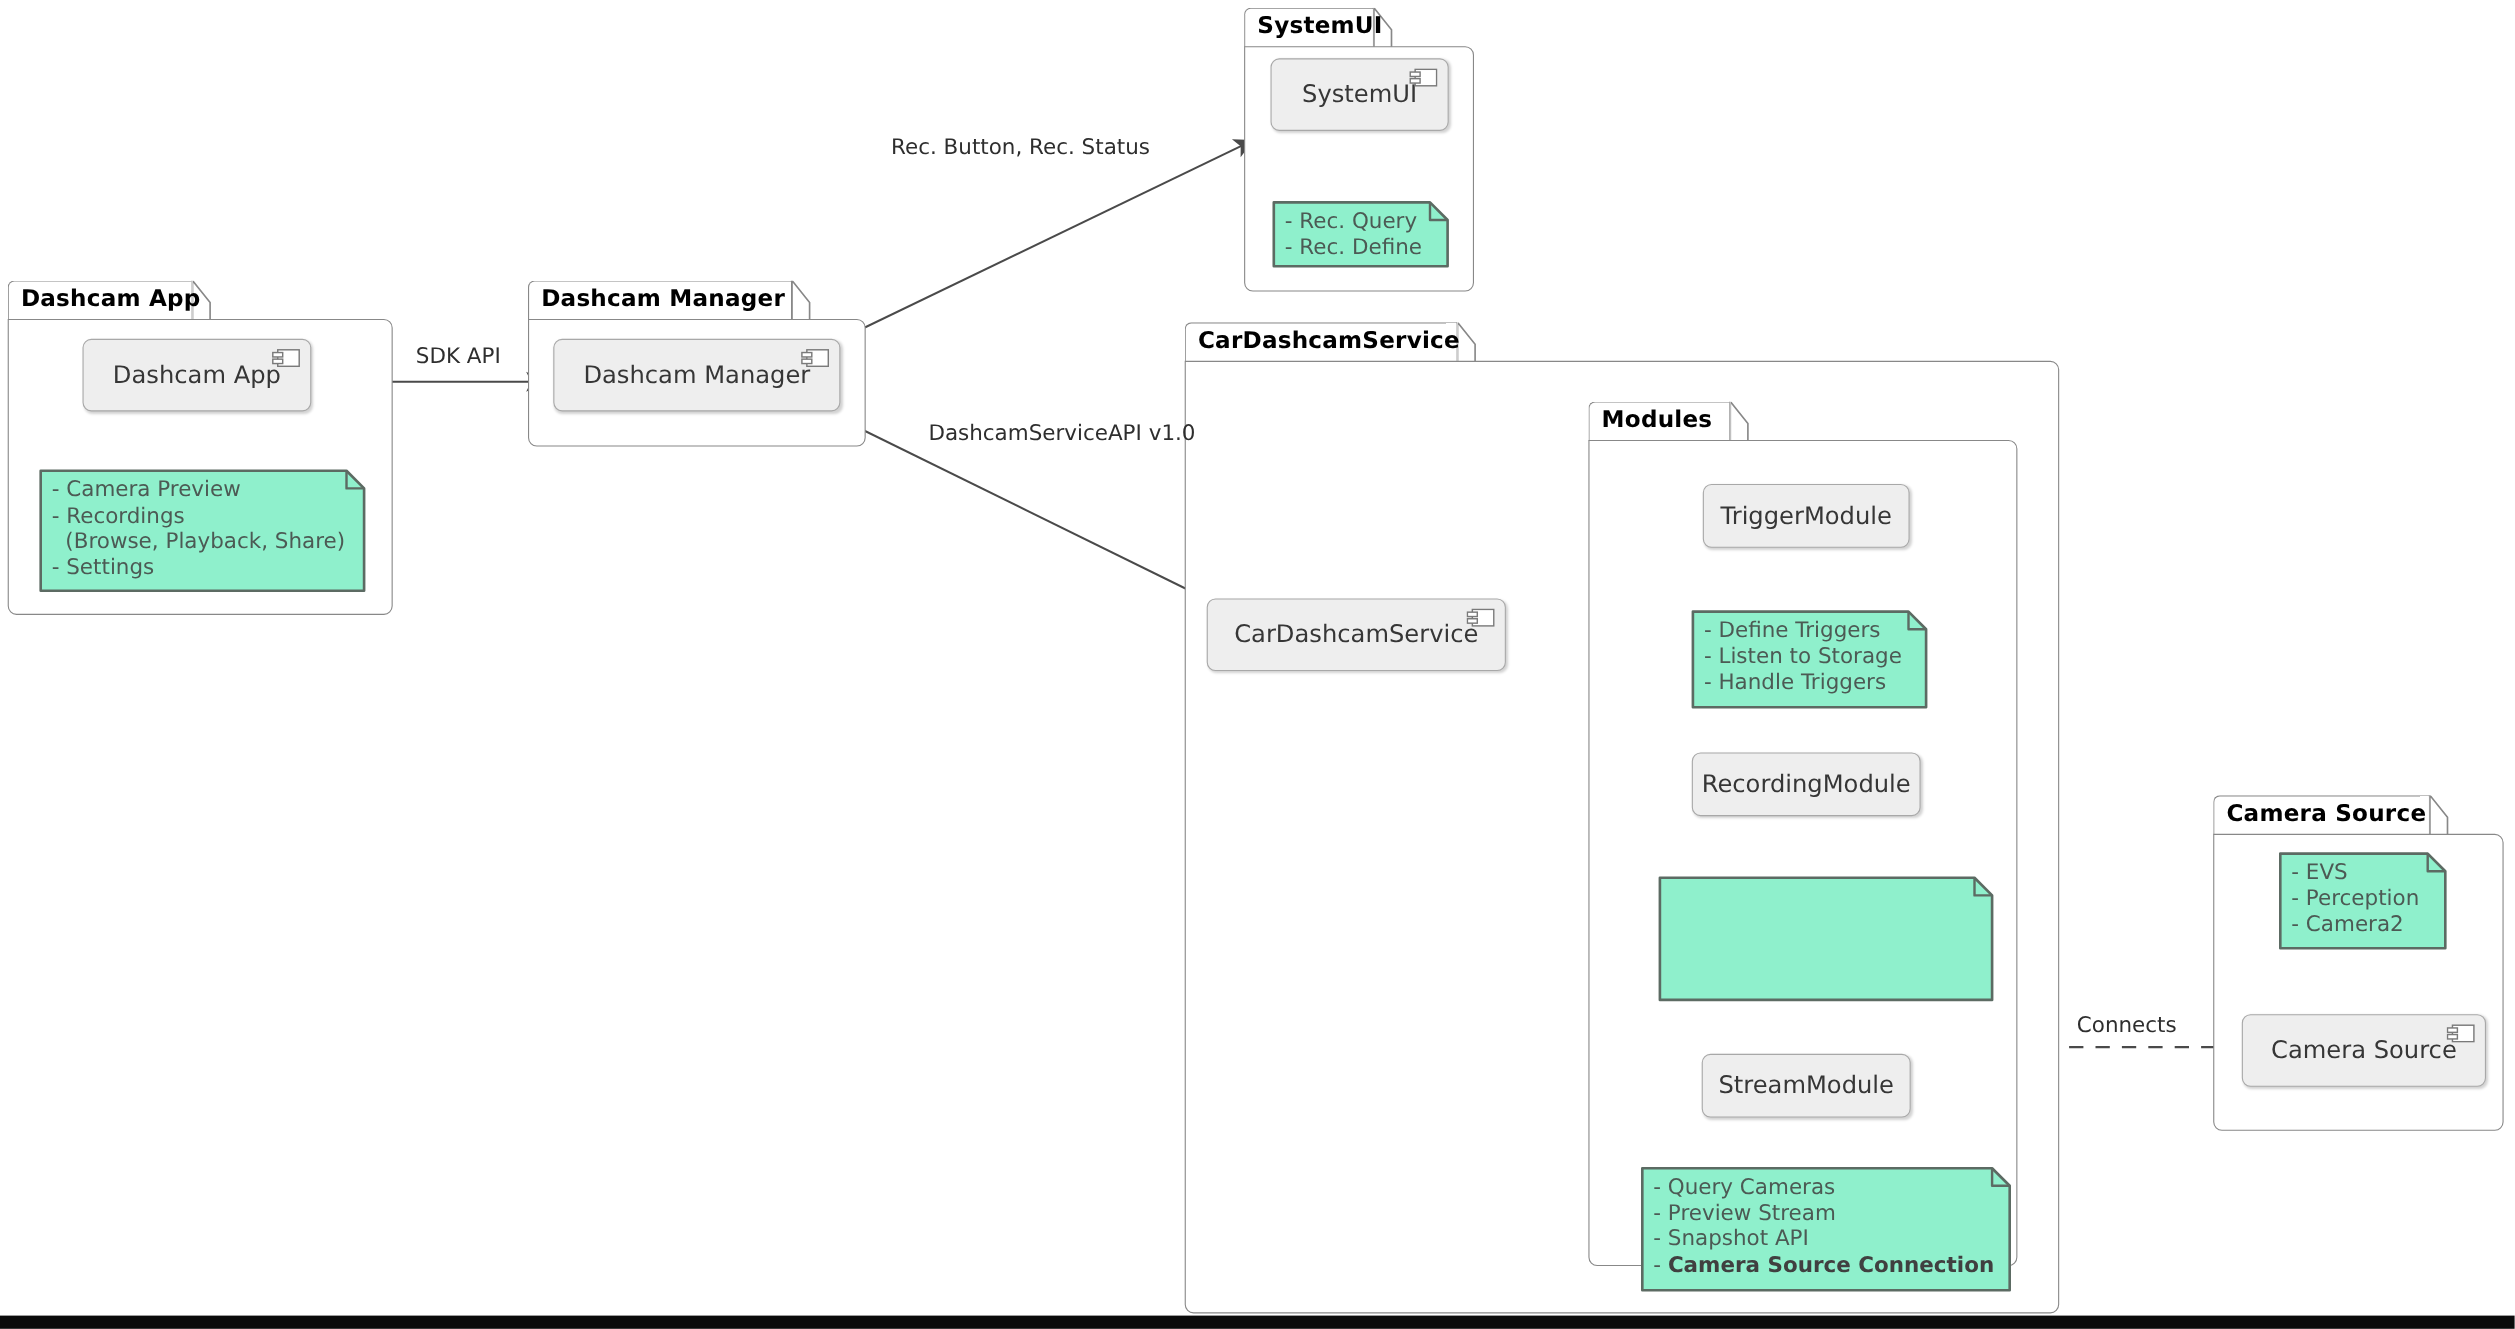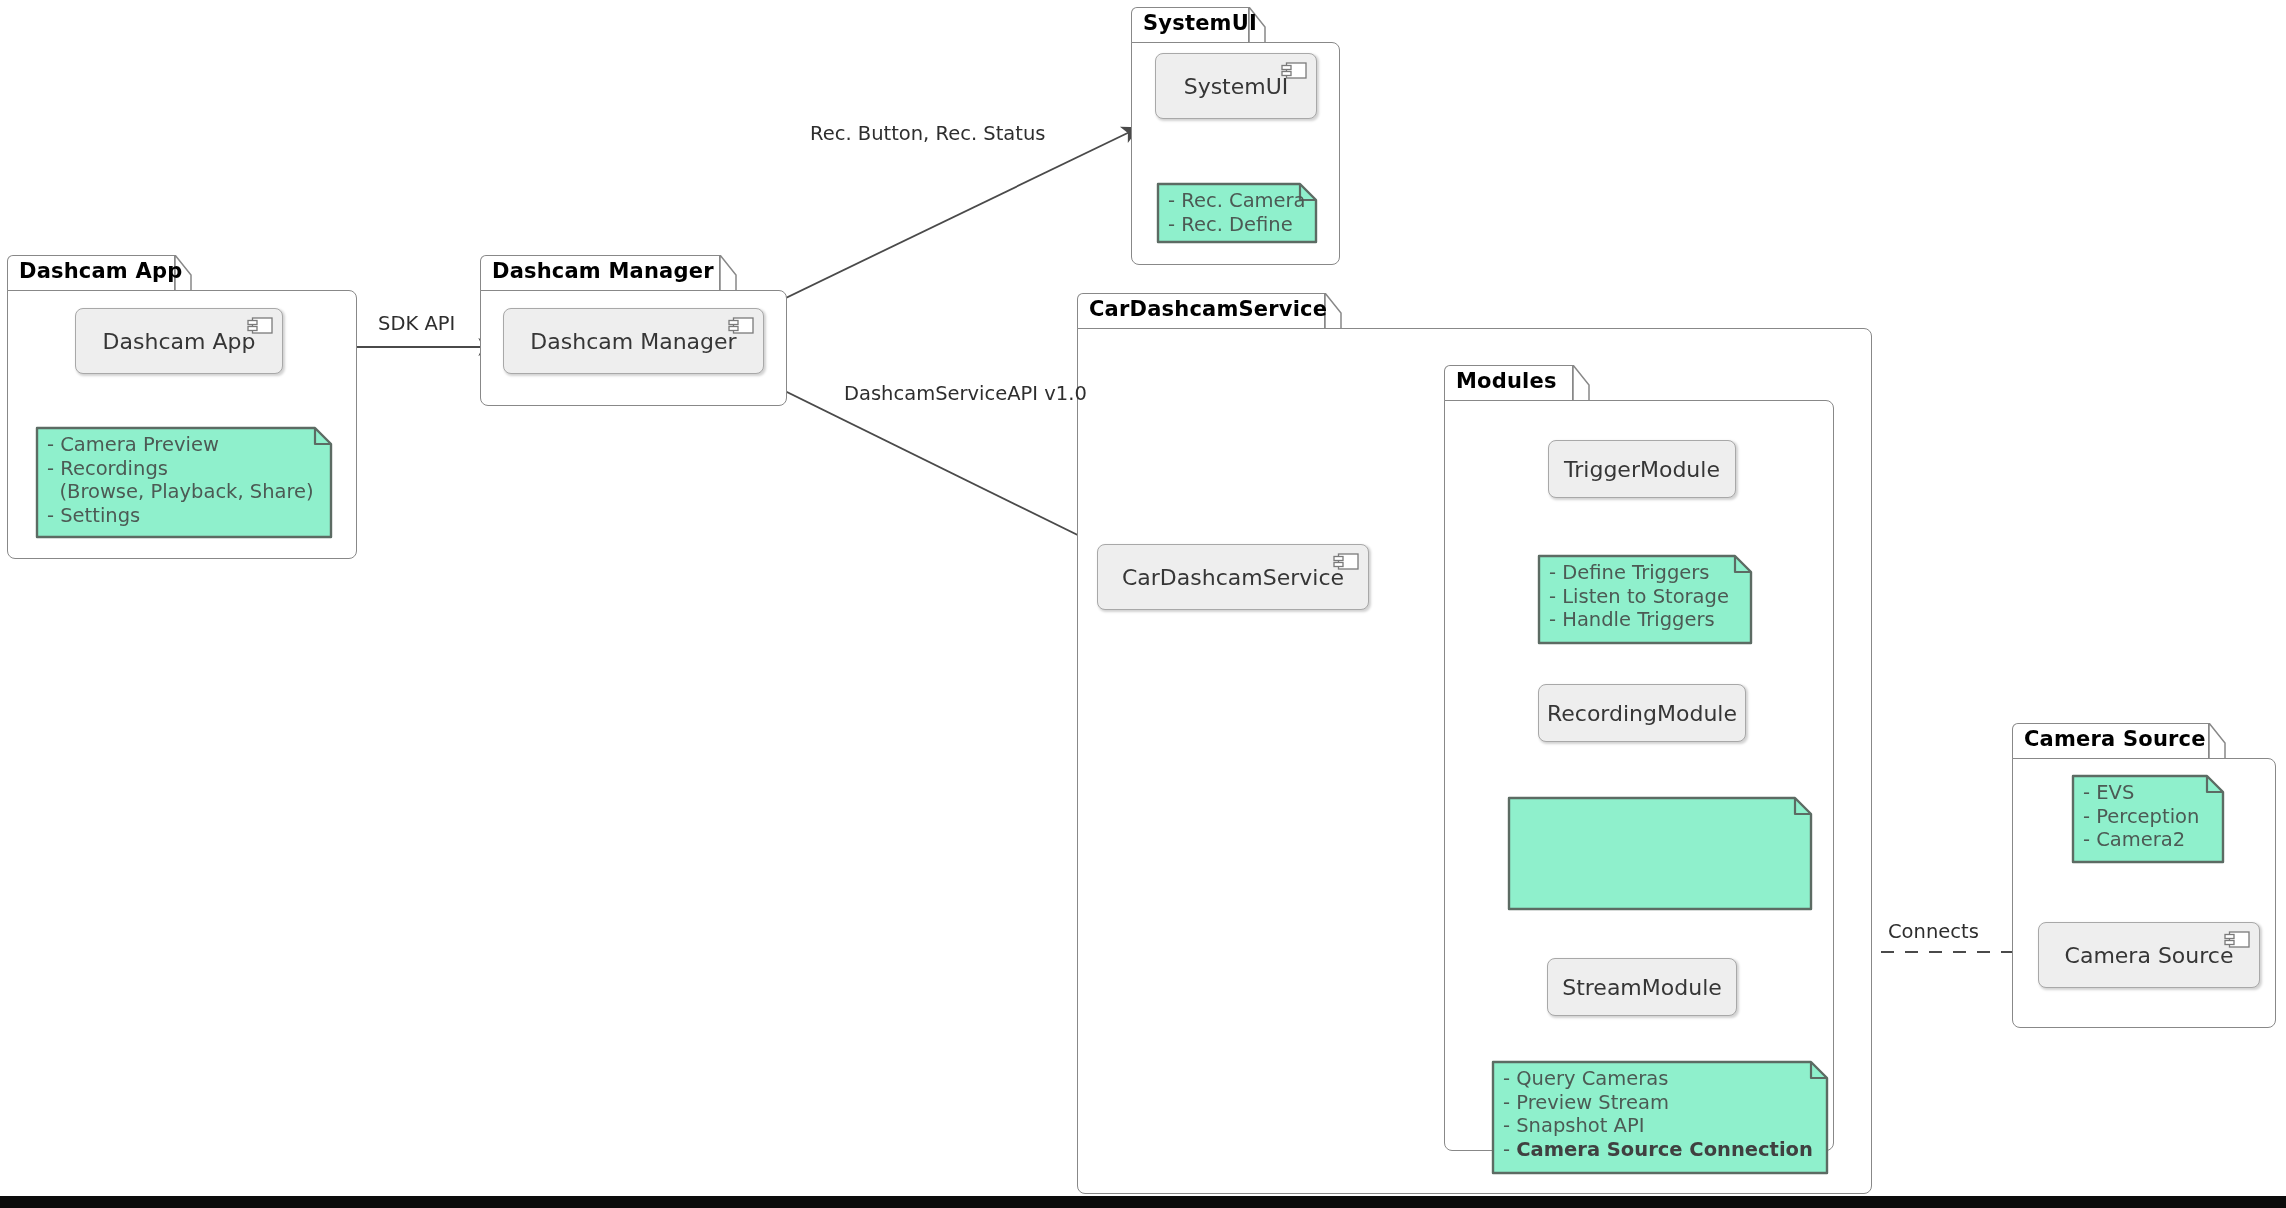--- a/index.html
+++ b/index.html
@@ -176,21 +176,21 @@
         <rect x="1" y="9.5" width="9" height="4" fill="#fff" stroke="#7A7A7A" stroke-width="1.3"></rect>
       </svg>
     </div>
 
     <div class="note" style="left:24px;top:174px;width:164px;height:64px;">
       <svg class="note-bg" viewBox="0 0 164 64" preserveAspectRatio="none">
         <path d="M3,3 L145,3 L161,19 L161,61 L3,61 Z" fill="#8FF0CC" stroke="#5C6B63" stroke-width="2.4" stroke-linejoin="round"></path>
         <path d="M145,3 L145,19 L161,19" fill="none" stroke="#5C6B63" stroke-width="2.2" stroke-linejoin="round"></path>
       </svg>
       <div class="note-txt">
-        <div>- Rec. Camera</div>
+        <div>- Rec. Query</div>
         <div>- Rec. Define</div>
       </div>
     </div>
   </div>
 
   <div class="pkg" style="left:1077px;top:293px;width:795px;height:901px;">
     <div class="pkg-tab" style="width:248px;"></div>
     <div class="pkg-tab-fold" style="left:248px;">
       <svg width="18" height="37">
           <path d="M0,0 L16,20 L16,37 L0,37 Z" fill="#fff" stroke="#888" stroke-width="1.5"></path>

